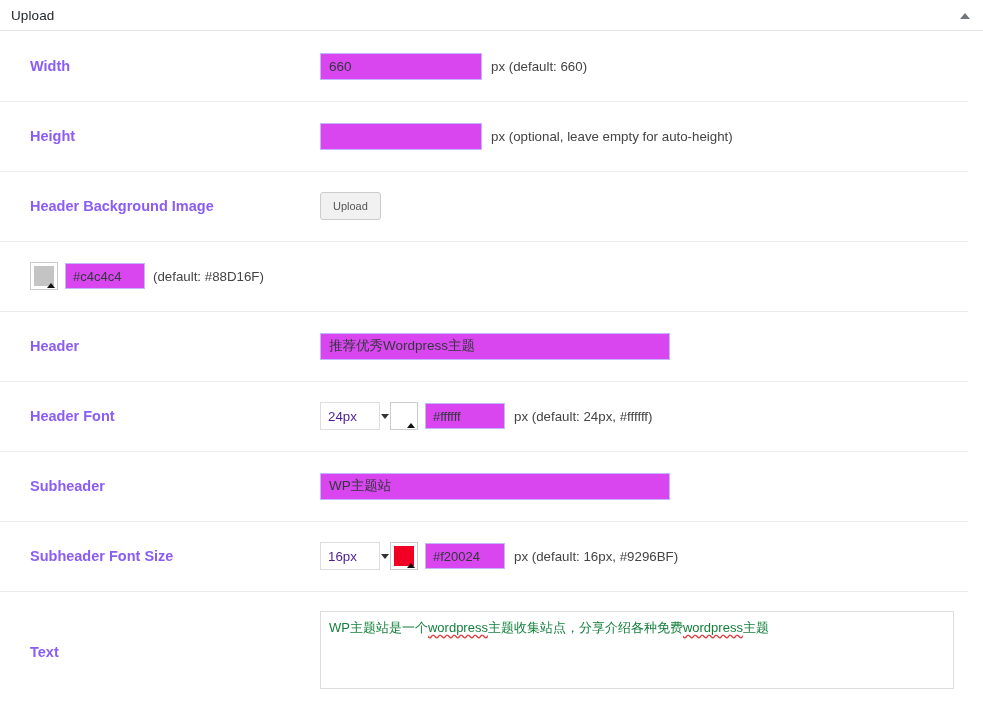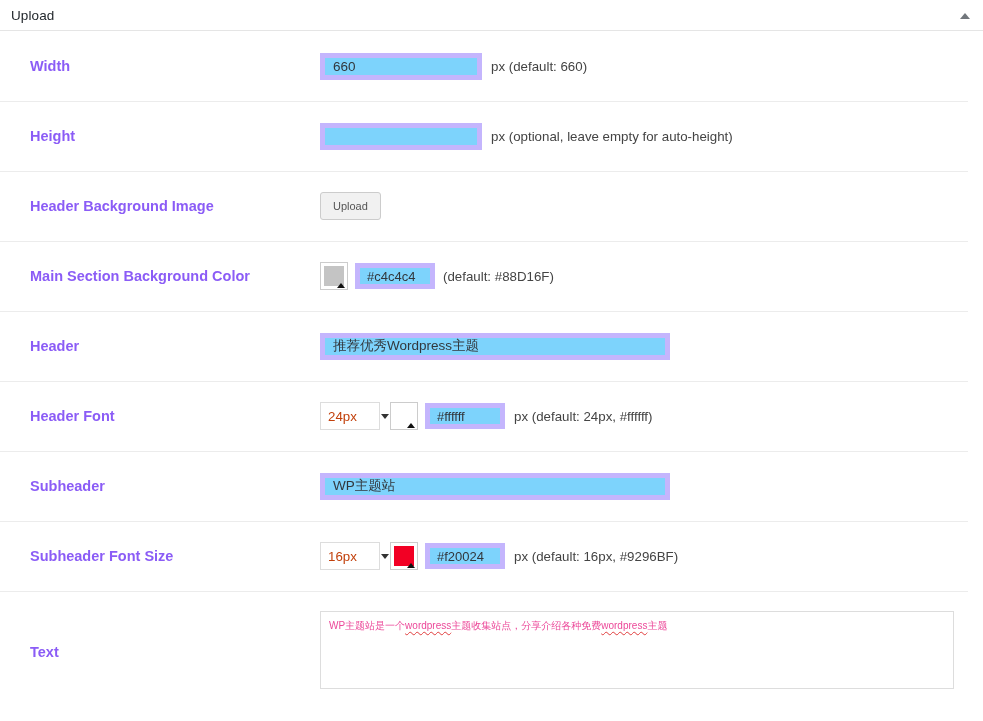--- a/index.html
+++ b/index.html
@@ -71,22 +71,22 @@
   .row-field {
     display: flex;
     align-items: center;
     gap: 0;
     flex: 1;
   }
 
   
   .text-input {
     height: 27px;
-    border: 5px solid #c4b5fd;
-    background: #7dd3fc;
+    border: 1px solid #c4b5fd;
+    background: #d946ef;
     font-family: "Liberation Sans", sans-serif;
     font-size: 13.5px;
     color: #32373c;
     padding: 0 8px;
     outline: none;
     border-radius: 0;
   }
   .w-160 { width: 162px; }
   .w-350 { width: 350px; padding-left: 8px; }
   .w-hex { width: 80px; height: 26px; font-size: 13px; padding: 0 7px; }
@@ -112,21 +112,21 @@
     line-height: 26px;
   }
 
   .size-select {
     height: 28px;
     width: 60px;
     border: 1px solid #ddd;
     background: #fff;
     font-family: "Liberation Sans", sans-serif;
     font-size: 13.3px;
-    color: #c2410c;
+    color: #4c1d95;
     padding: 0 4px 0 7px;
     position: relative;
     display: flex;
     align-items: center;
     justify-content: space-between;
     cursor: pointer;
     gap: 20px;
   }
   .sel-caret {
     width: 0; height: 0;
@@ -159,22 +159,22 @@
     border-bottom: 5px solid #111;
   }
   .swatch.with-gap { margin-left: 10px; }
 
   .textarea {
     width: 634px;
     height: 78px;
     border: 1px solid #ddd;
     background: #fff;
     font-family: "Liberation Sans", sans-serif;
-    font-size: 10px;
-    color: #ec4899;
+    font-size: 13px;
+    color: #15803d;
     padding: 7px 8px;
     line-height: 1.45;
     outline: none;
     overflow: hidden;
     white-space: pre-wrap;
     resize: none;
   }
   .spell {
     text-decoration: underline wavy #e03c3c;
     text-decoration-skip-ink: none;
@@ -212,21 +212,20 @@
   </div>
 
   <div class="row">
     <div class="row-label">Header Background Image</div>
     <div class="row-field">
       <button class="upload-btn">Upload</button>
     </div>
   </div>
 
   <div class="row">
-    <div class="row-label">Main Section Background Color</div>
     <div class="row-field">
       <div class="swatch">
         <span class="fill" id="sw-main" style="background: rgb(196, 196, 196);"></span>
         <span class="sw-caret"></span>
       </div>
       <input class="text-input w-hex" type="text" value="#c4c4c4" style="">
       <span class="helper tight">(default: #88D16F)</span>
     </div>
   </div>
 

